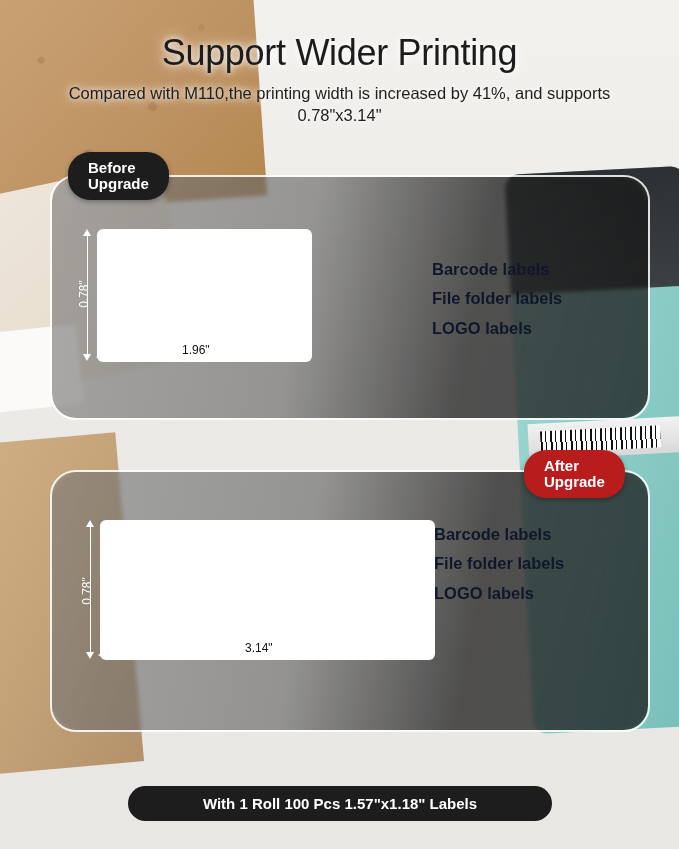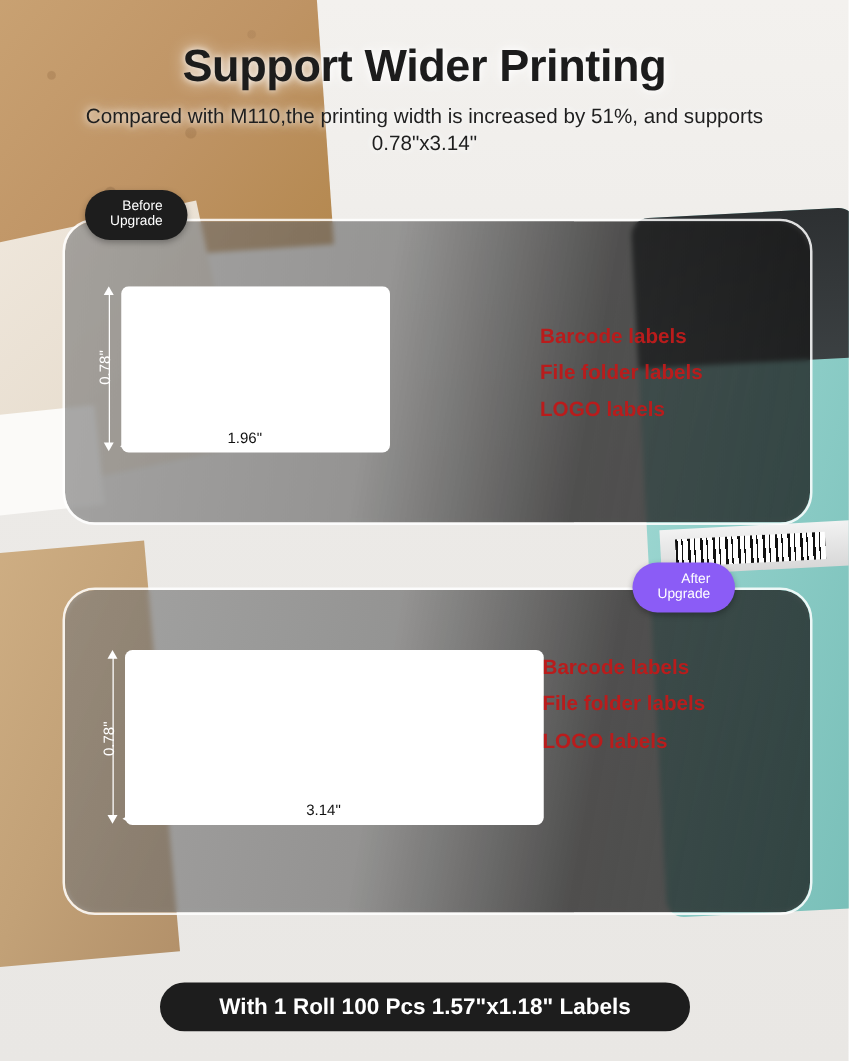--- a/index.html
+++ b/index.html
@@ -106,21 +106,21 @@
 
   
   .header {
     position: relative;
     z-index: 3;
     text-align: center;
     padding-top: 32px;
   }
   .title {
     font-size: 36px;
-    font-weight: bold;
+    font-weight: normal;
     color: #1c1c1c;
     letter-spacing: -0.3px;
     text-shadow: 0 0 6px rgba(255,255,255,0.95), 0 0 14px rgba(255,255,255,0.9);
     margin: 0;
   }
   .subtitle {
     margin: 8px auto 0;
     width: 600px;
     font-size: 16.5px;
     color: #1f1f1f;
@@ -152,35 +152,35 @@
     position: absolute; inset: 0;
     background: linear-gradient(100deg, rgba(120,120,120,0.62) 0%, rgba(95,95,95,0.62) 42%, rgba(35,35,35,0.78) 70%, rgba(20,20,20,0.72) 100%);
     backdrop-filter: blur(2px);
   }
 
   .badge {
     position: absolute;
     z-index: 5;
     border-radius: 22px;
     color: #ffffff;
-    text-align: right;
-    font-weight: normal;
-    font-size: 11px;
+    text-align: left;
+    font-weight: bold;
+    font-size: 15px;
     line-height: 1.08;
     padding: 8px 20px;
     box-shadow: 0 2px 5px rgba(0,0,0,0.3);
     white-space: pre-line;
   }
   .badge-before {
     left: 68px; top: 152px;
     background: #1d1d1d;
   }
   .badge-after {
-    left: 506px; top: 450px;
-    background: #8b5cf6;
+    left: 524px; top: 450px;
+    background: #b91c1c;
   }
 
   
   .label-box {
     position: absolute;
     background: #ffffff;
     border-radius: 6px;
   }
   .lb-before { left: 45px; top: 52px; width: 215px; height: 133px; }
   .lb-after  { left: 48px; top: 48px; width: 335px; height: 140px; }
@@ -214,60 +214,60 @@
     position: absolute;
     font-size: 12px;
     color: #ffffff;
     transform: rotate(-90deg);
     transform-origin: center center;
     white-space: nowrap;
   }
 
   .feature-list {
     position: absolute;
-    color: #b91c1c;
+    color: #0f172a;
     font-weight: bold;
     font-size: 16.5px;
     line-height: 1.78;
   }
   .fl-before { left: 380px; top: 78px; }
   .fl-after  { left: 382px; top: 48px; }
 
   
   .footer-pill {
     position: absolute;
     z-index: 5;
     left: 128px; top: 786px;
     width: 424px;
     padding: 9px 0;
     border-radius: 20px;
     background: #1d1d1d;
     color: #ffffff;
     text-align: center;
     font-weight: bold;
-    font-size: 18px;
+    font-size: 15px;
   }
 </style>
 </head>
 <body>
 
 <div class="bg"></div>
 <div class="cork"></div>
 <div class="paper-sheet"></div>
 <div class="paper-sheet2"></div>
 <div class="kraft-bag"></div>
 <div class="printer">
   <div class="pdark"></div>
   <div class="pslot"></div>
   <div class="barcode"></div>
 </div>
 
 <div class="header">
   <h1 class="title">Support Wider Printing</h1>
-  <div class="subtitle">Compared with M110,the printing width is increased by 51%, and supports 0.78"x3.14"</div>
+  <div class="subtitle">Compared with M110,the printing width is increased by 41%, and supports 0.78"x3.14"</div>
 </div>
 
 <div class="panel panel-before">
   <div class="panel-inner">
     <div class="panel-tint"></div>
 
     <div class="label-box lb-before"></div>
 
     <div class="dim-line-v" style="left:35px; top:56px; height:125px;"></div>
     <div class="arrow arr-up" style="left:31px; top:52px;"></div>

